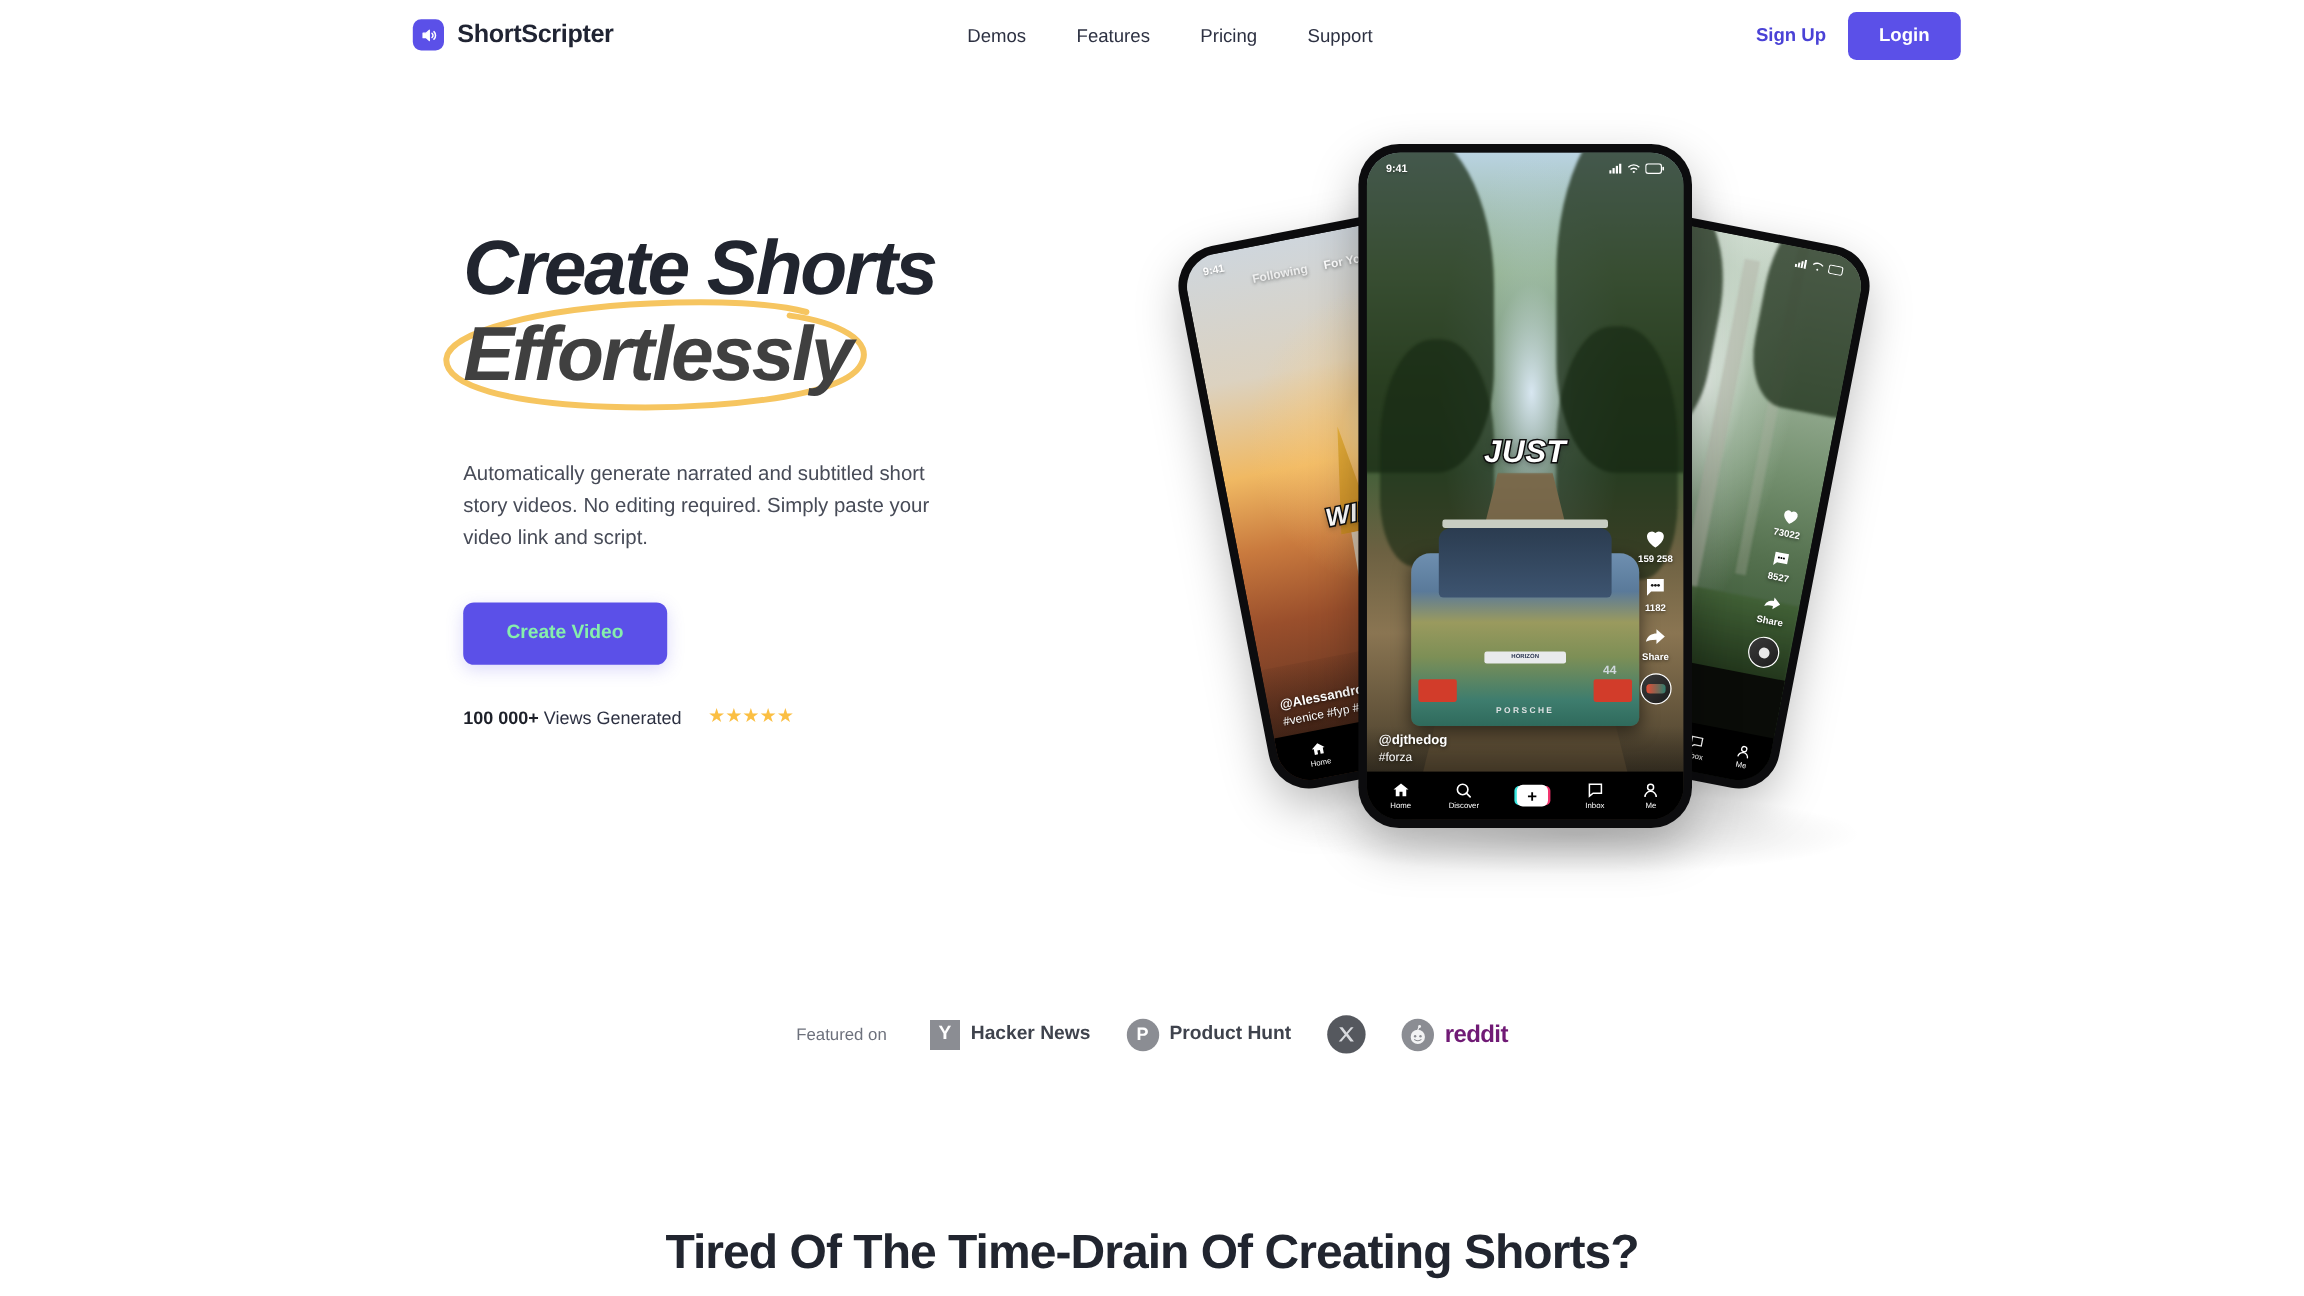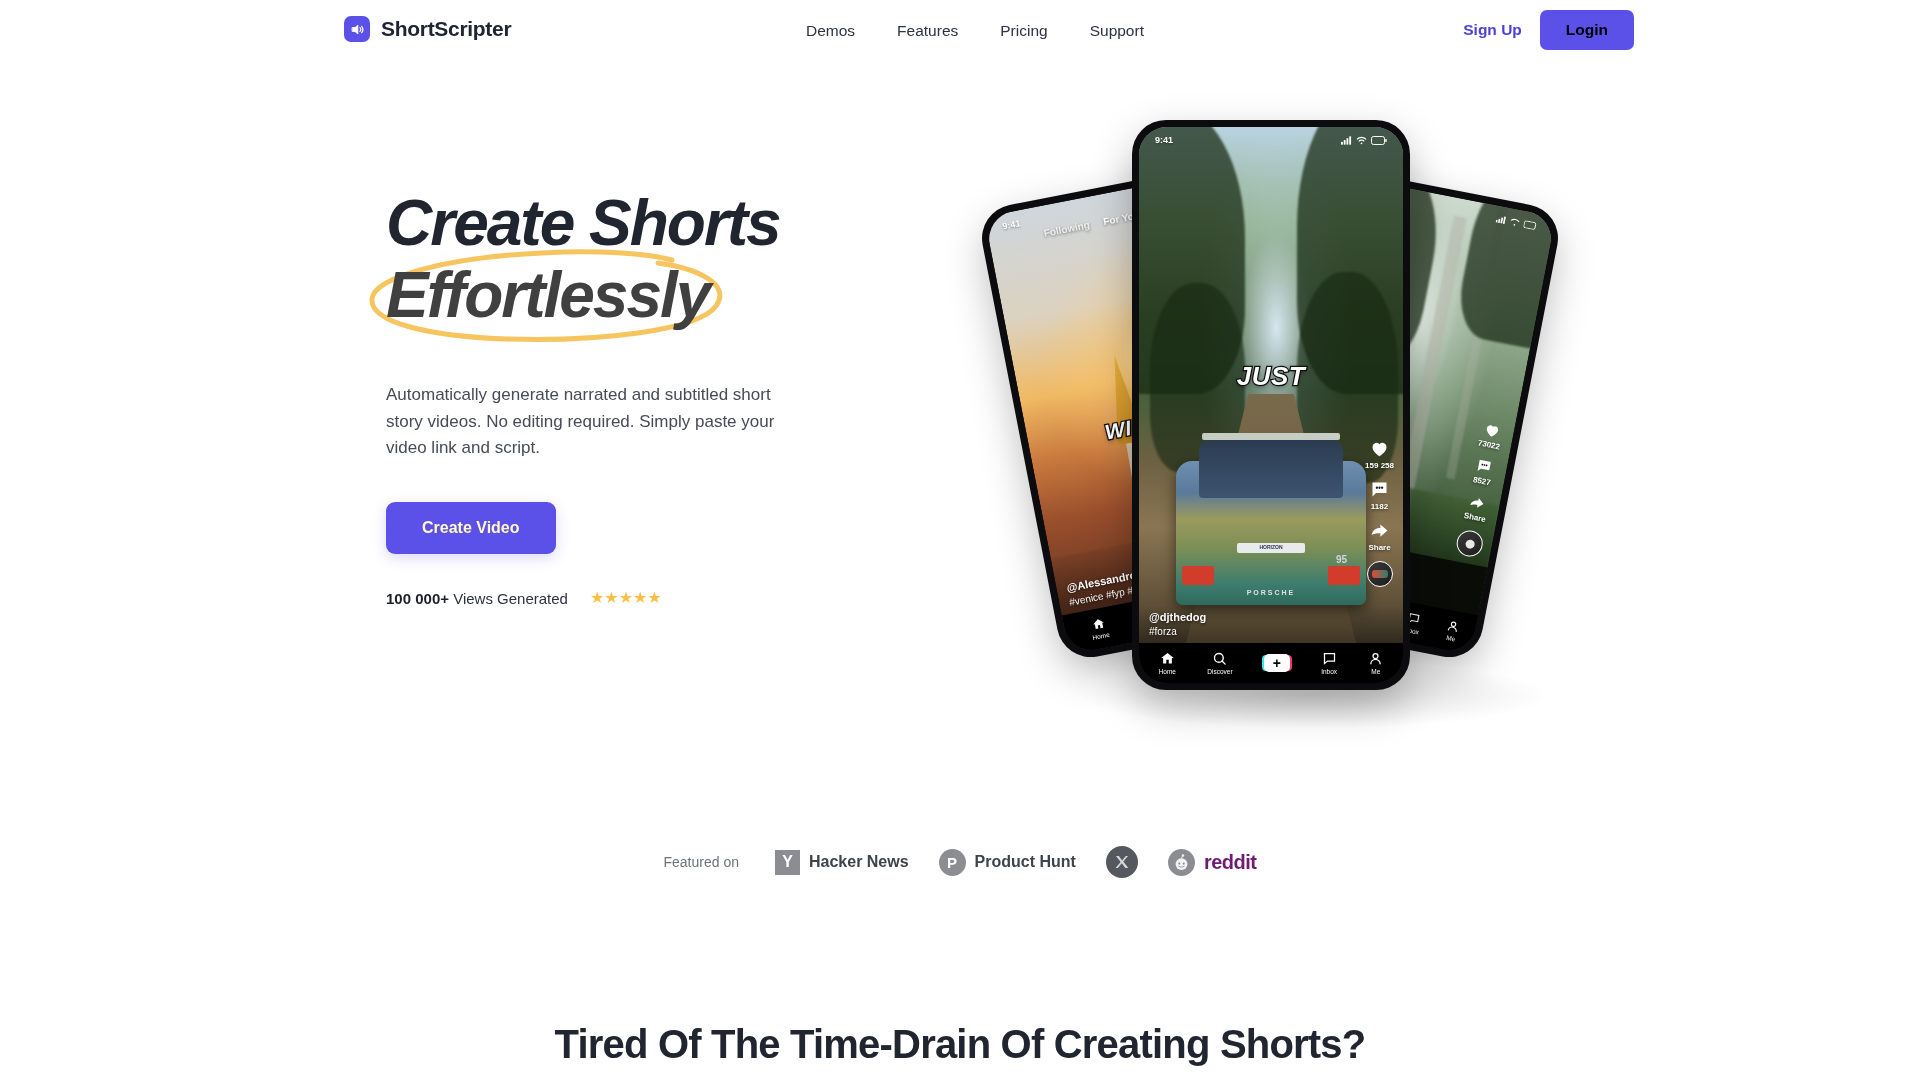--- a/index.html
+++ b/index.html
@@ -36,42 +36,42 @@
     font-size: 15.5px; color: #2d3142; text-decoration: none; cursor: pointer;
   }
   .auth {
     position: absolute; right: 286px; top: 10px;
     display: flex; align-items: center; gap: 18px;
   }
   .signup-link {
     font-size: 15.5px; color: #4a42d6; font-weight: bold; cursor: pointer; text-decoration: none;
   }
   .login-btn {
-    background: #5B50E8; color: #000000; border: none;
+    background: #5B50E8; color: #ffffff; border: none;
     font-size: 15.5px; font-weight: bold; font-family: inherit;
     padding: 0 26px; height: 40px; border-radius: 7px; cursor: pointer;
   }
 
   
   .hero-left { position: absolute; left: 386px; top: 190px; width: 470px; }
   .headline {
     font-size: 64px; line-height: 1.06; font-weight: bold;
     color: #21252f; letter-spacing: -2px; font-style: italic;
   }
   .headline-line2 { position: relative; display: inline-block; margin-top: 4px; }
   .headline-accent { color: #404040; position: relative; z-index: 2; }
   .ellipse-svg {
     position: absolute; left: -20px; top: -26px; width: 370px; height: 110px;
     z-index: 1; pointer-events: none;
   }
   .hero-sub {
     margin-top: 52px; font-size: 17px; line-height: 1.58; color: #474b57; width: 425px;
   }
   .cta-btn {
-    margin-top: 40px; background: #5B50E8; color: #fef9c3; border: none;
+    margin-top: 40px; background: #5B50E8; color: #86efac; border: none;
     font-family: inherit; font-size: 16px; font-weight: bold;
     padding: 0 36px; height: 52px; border-radius: 9px; cursor: pointer;
     box-shadow: 0 4px 14px rgba(91,80,232,0.22);
   }
   .stats-row { margin-top: 36px; display: flex; align-items: flex-start; gap: 22px; }
   .stats-text { font-size: 15px; color: #2d3142; }
   .stats-text b { font-weight: bold; color: #1d2029; }
   .stars { display: flex; gap: 3px; color: #FBBF43; font-size: 16px; line-height: 1; }
 
   
@@ -424,21 +424,21 @@
         <div class="tree" style="left:4%; top:28%; width:36%; height:34%; opacity:0.85;"></div>
         <div class="tree" style="right:2%; top:26%; width:38%; height:38%; opacity:0.85;"></div>
         <div class="road" style="top:48%; width:72%; height:52%; clip-path:polygon(38% 0,62% 0,100% 100%,0 100%);"></div>
         <div style="position:absolute; left:0; bottom:0; width:100%; height:14%; background:linear-gradient(180deg,rgba(0,0,0,0),rgba(0,0,0,0.65));"></div>
 
         <div class="car-body" style="left:14%; top:60%; width:72%; height:26%;">
           <div class="car-win" style="left:12%; top:-14%; width:76%; height:40%;"></div>
           <div class="car-light" style="left:3%; bottom:14%; width:17%; height:13%;"></div>
           <div class="car-light" style="right:3%; bottom:14%; width:17%; height:13%;"></div>
           <div class="car-plate" style="left:32%; bottom:36%; width:36%; height:10px;">HORIZON</div>
-          <div style="position:absolute; right:10%; bottom:28%; font-size:10px; font-weight:bold; color:#cfd7dd;">95</div>
+          <div style="position:absolute; right:10%; bottom:28%; font-size:10px; font-weight:bold; color:#cfd7dd;">44</div>
           <div class="car-word" style="bottom:6%;">PORSCHE</div>
         </div>
         <div style="position:absolute; left:24%; top:55%; width:52%; height:7px; background:#c7cdc2; border-radius:2px; filter:blur(0.4px);"></div>
       </div>
 
       <div class="statusbar">
         <span>9:41</span>
         <span class="sb-icons">
           <svg width="11" height="9" viewBox="0 0 12 9">
             <rect x="0" y="6" width="2" height="3" fill="#fff"></rect>

